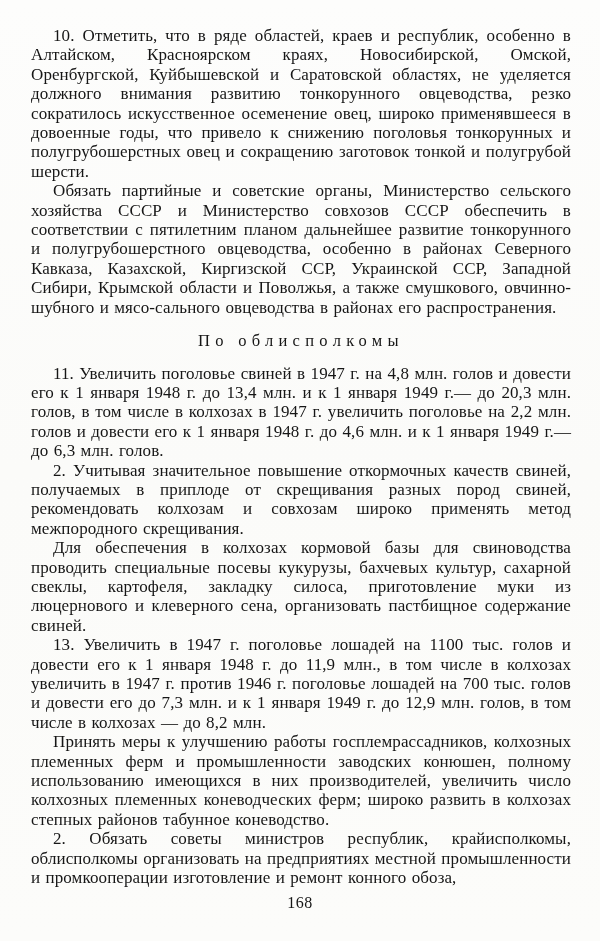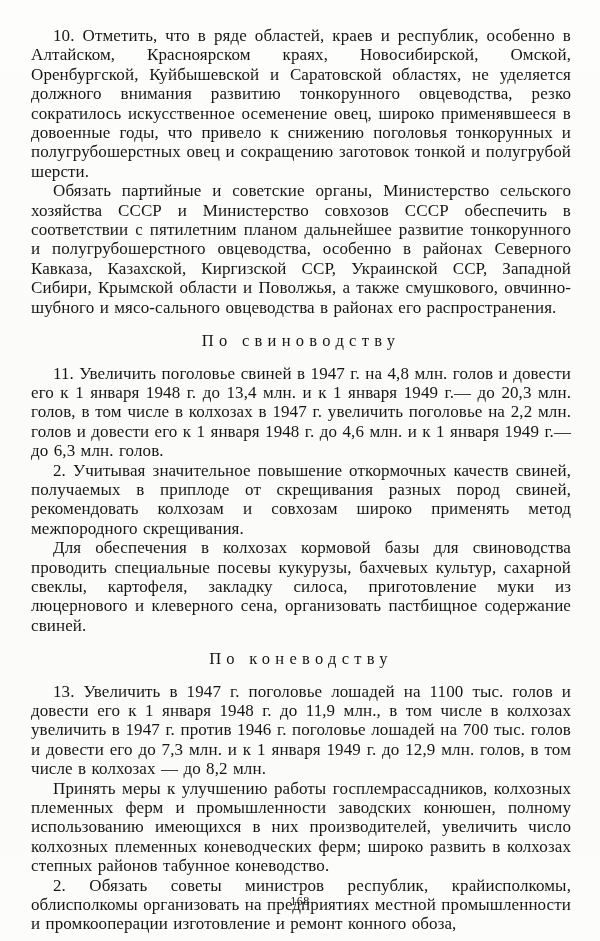--- a/index.html
+++ b/index.html
@@ -39,34 +39,33 @@
     text-align: center;
     letter-spacing: 0.32em;
     line-height: 19.4px;
   }
   .page-number {
     position: absolute;
     left: 0;
     right: 0;
     top: 894px;
     text-align: center;
-    font-size: 12px;
+    font-size: 16px;
     letter-spacing: 0.5px;
   }
 </style>
 </head>
 <body>
 
 <div class="page">
   <div class="text-block">
     <p>10. Отметить, что в ряде областей, краев и республик, особенно в Алтайском, Красноярском краях, Новосибирской, Омской, Оренбургской, Куйбышевской и Саратовской областях, не уделяется должного внимания развитию тонкорунного овцеводства, резко сократилось искусственное осеменение овец, широко применявшееся в довоенные годы, что привело к снижению поголовья тонкорунных и полугрубошерстных овец и сокращению заготовок тонкой и полугрубой шерсти.</p>
     <p>Обязать партийные и советские органы, Министерство сельского хозяйства СССР и Министерство совхозов СССР обеспечить в соответствии с пятилетним планом дальнейшее развитие тонкорунного и полугрубошерстного овцеводства, особенно в районах Северного Кавказа, Казахской, Киргизской ССР, Украинской ССР, Западной Сибири, Крымской области и Поволжья, а также смушкового, овчинно-шубного и мясо-сального овцеводства в районах его распространения.</p>
-    <h2 class="section-heading">По свиноводству</h2>
+    <h2 class="section-heading">По облисполкомы</h2>
     <p>11. Увеличить поголовье свиней в 1947 г. на 4,8 млн. голов и довести его к 1 января 1948 г. до 13,4 млн. и к 1 января 1949 г.— до 20,3 млн. голов, в том числе в колхозах в 1947 г. увеличить поголовье на 2,2 млн. голов и довести его к 1 января 1948 г. до 4,6 млн. и к 1 января 1949 г.— до 6,3 млн. голов.</p>
     <p>2. Учитывая значительное повышение откормочных качеств свиней, получаемых в приплоде от скрещивания разных пород свиней, рекомендовать колхозам и совхозам широко применять метод межпородного скрещивания.</p>
     <p>Для обеспечения в колхозах кормовой базы для свиноводства проводить специальные посевы кукурузы, бахчевых культур, сахарной свеклы, картофеля, закладку силоса, приготовление муки из люцернового и клеверного сена, организовать пастбищное содержание свиней.</p>
-    <h2 class="section-heading">По коневодству</h2>
     <p>13. Увеличить в 1947 г. поголовье лошадей на 1100 тыс. голов и довести его к 1 января 1948 г. до 11,9 млн., в том числе в колхозах увеличить в 1947 г. против 1946 г. поголовье лошадей на 700 тыс. голов и довести его до 7,3 млн. и к 1 января 1949 г. до 12,9 млн. голов, в том числе в колхозах — до 8,2 млн.</p>
     <p>Принять меры к улучшению работы госплемрассадников, колхозных племенных ферм и промышленности заводских конюшен, полному использованию имеющихся в них производителей, увеличить число колхозных племенных коневодческих ферм; широко развить в колхозах степных районов табунное коневодство.</p>
     <p>2. Обязать советы министров республик, крайисполкомы, облисполкомы организовать на предприятиях местной промышленности и промкооперации изготовление и ремонт конного обоза,</p>
   </div>
   <div class="page-number">168</div>
 </div>
 
 </body></html>

